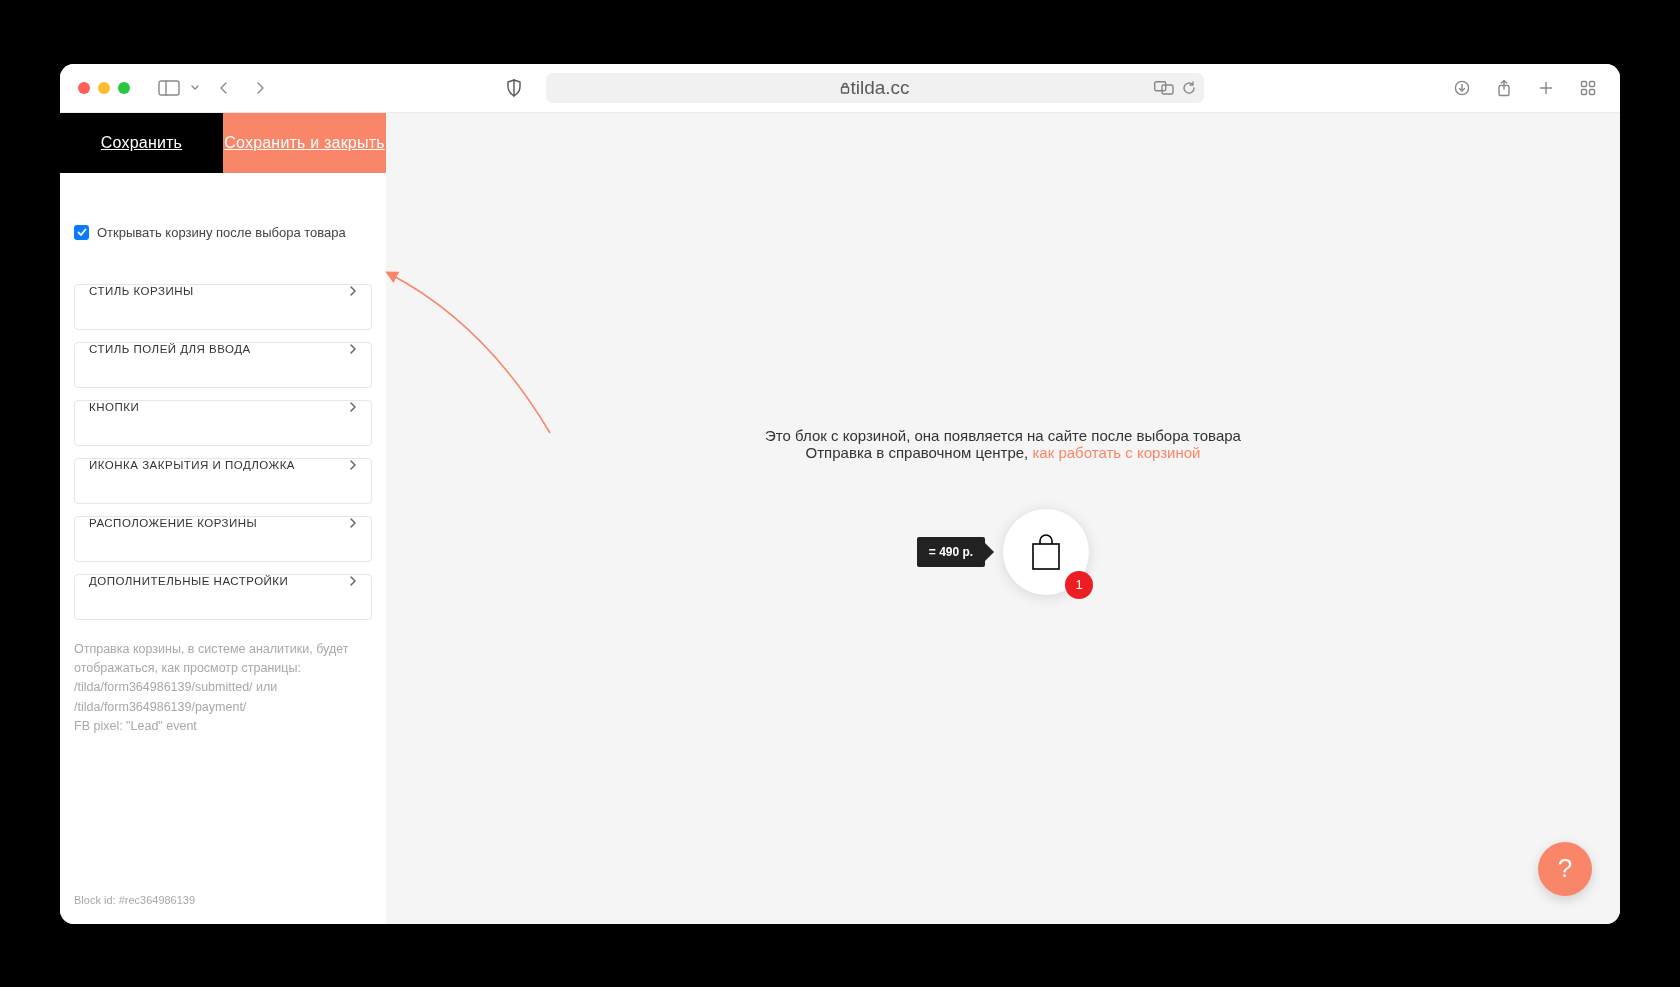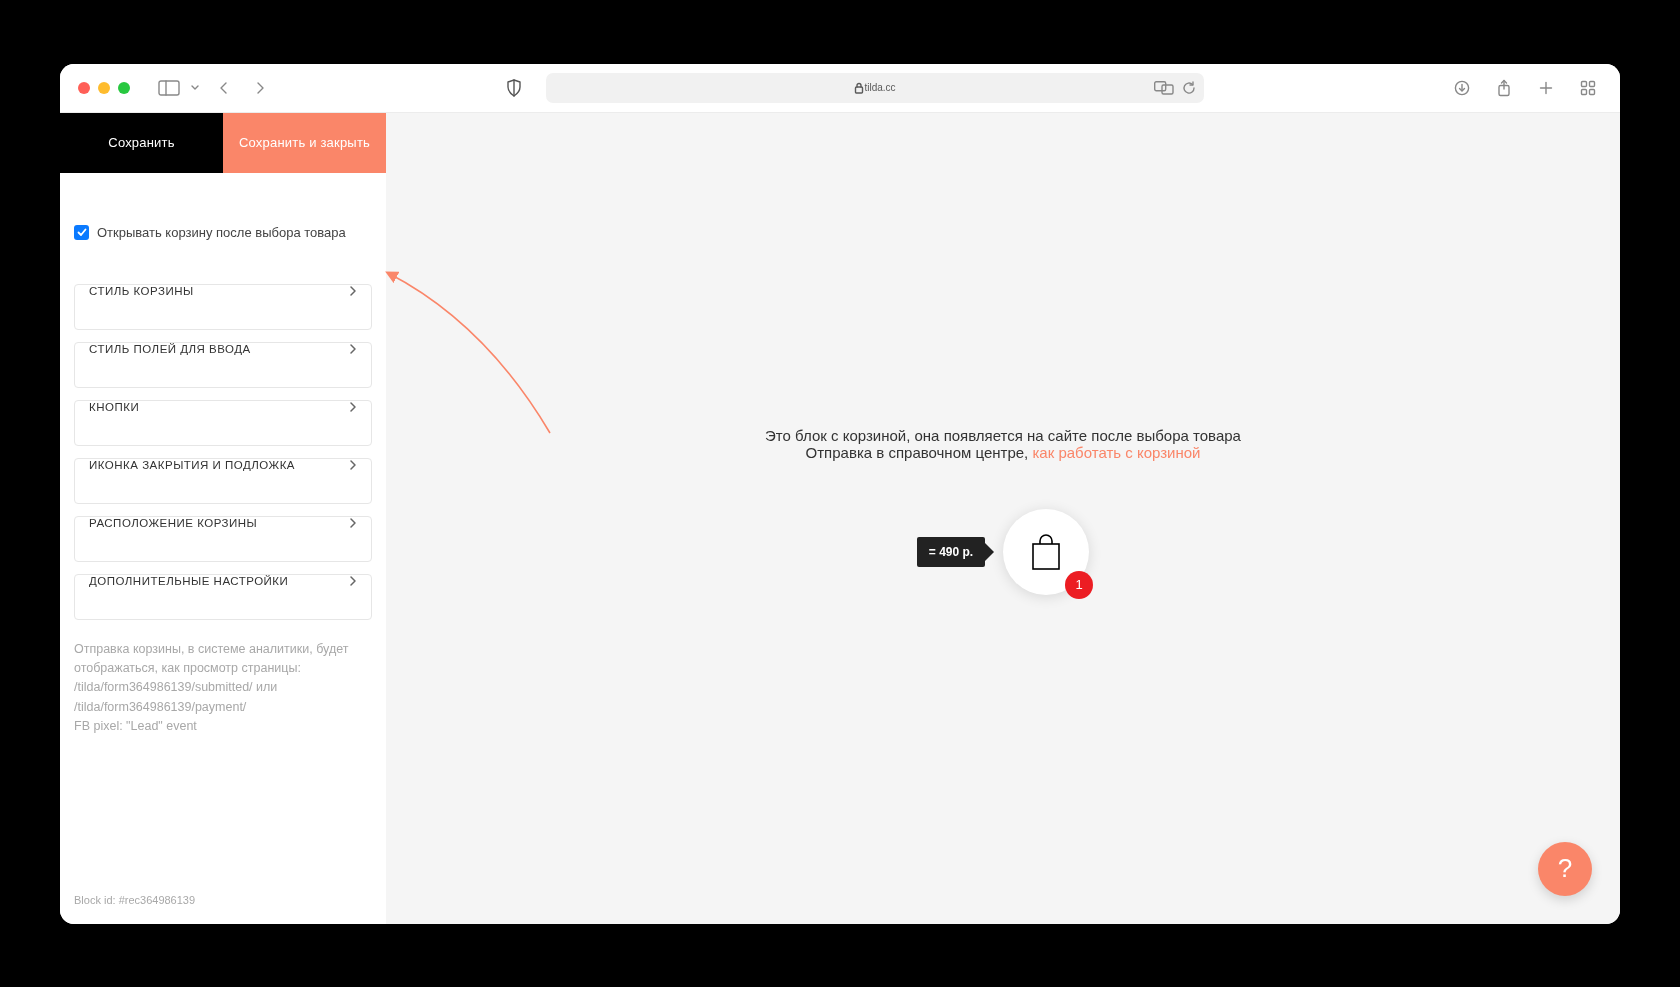--- a/index.html
+++ b/index.html
@@ -46,21 +46,21 @@
   .tb-btn.group { width: 34px; }
   .addressbar {
     flex: 1;
     height: 30px;
     background: #f1f1f1;
     border-radius: 7px;
     display: flex;
     align-items: center;
     justify-content: center;
     color: #5a5a5a;
-    font-size: 10px;
+    font-size: 19px;
     margin: 0 10px;
     position: relative;
   }
   .addr-right {
     position: absolute; right: 8px; display: flex; gap: 8px; align-items: center; color: #888;
   }
   .tb-right { display: flex; gap: 14px; margin-left: 8px; }
 
   
   .content {
@@ -75,23 +75,24 @@
     display: flex;
     flex-direction: column;
     position: relative;
   }
   .save-row { display: flex; height: 60px; }
   .save-btn {
     flex: 1;
     display: flex;
     align-items: center;
     justify-content: center;
-    font-size: 13px;
+    font-size: 16px;
     letter-spacing: 0.2px;
     cursor: pointer;
+    text-decoration: underline;
   }
   .save-btn.black { background: #000; color: #fff; }
   .save-btn.orange { background: #fa8669; color: #fff; }
 
   .sidebar-inner { padding: 16px 14px 0 14px; flex: 1; display: flex; flex-direction: column; }
   .checkbox-row {
     display: flex;
     align-items: center;
     gap: 8px;
     margin: 36px 0 44px 0;

